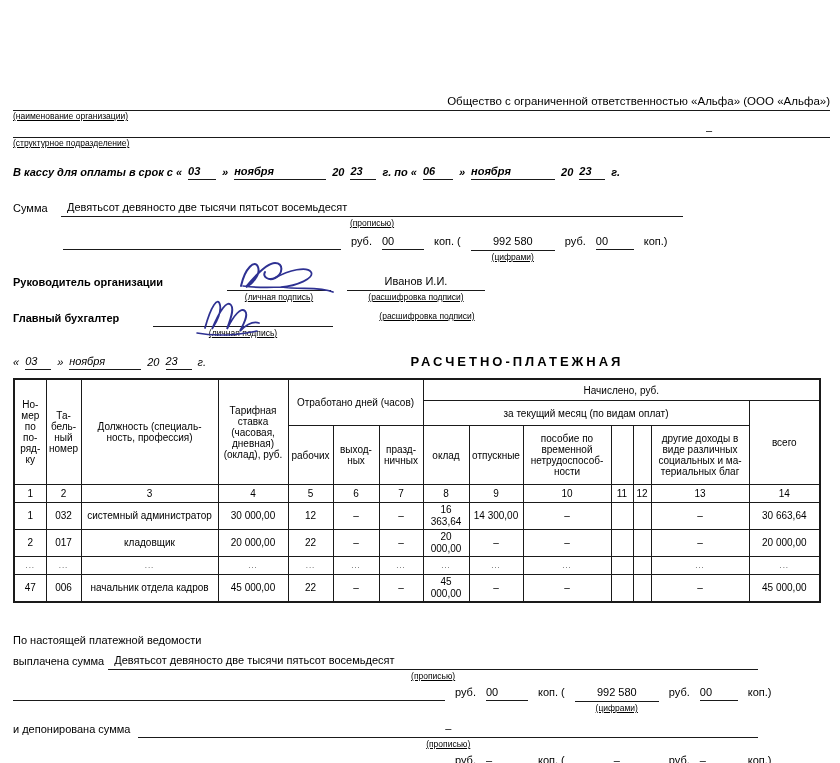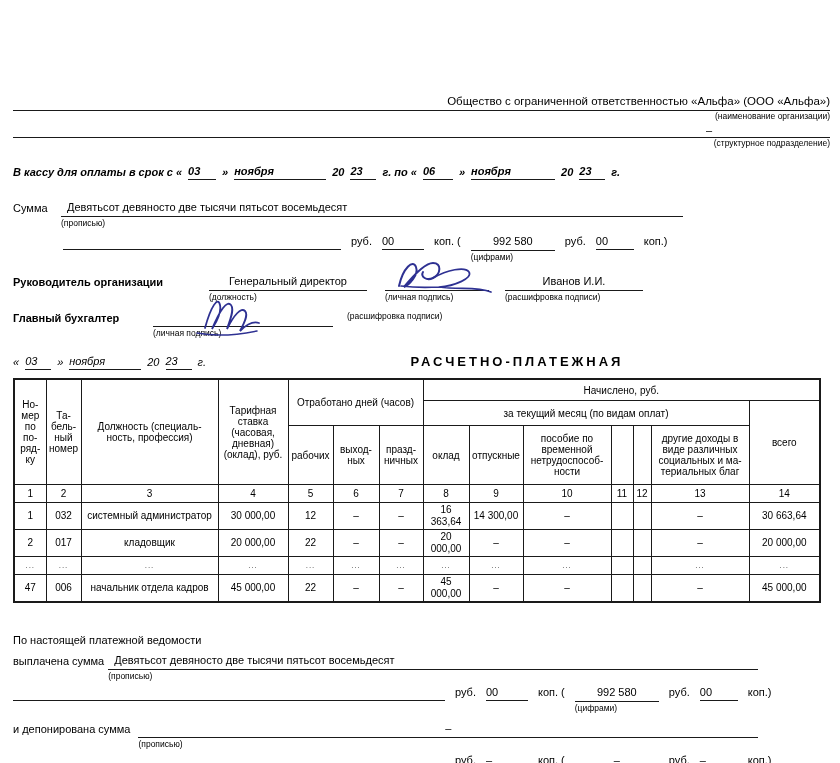--- a/index.html
+++ b/index.html
@@ -1,34 +1,34 @@
 <!DOCTYPE html>
 <html><head>
 <meta charset="utf-8">
 <style>
   html,body{margin:0;padding:0;background:#fff;}
   body{width:840px;height:763px;overflow:hidden;font-family:"Liberation Sans",sans-serif;color:#000;font-size:11px;}
   .page{padding:88px 10px 0 13px;position:relative;}
   .b{font-weight:bold;}
   .cap{font-size:8.5px;line-height:10px;white-space:nowrap;}
-  .right{text-align:right;}
+  .right{text-decoration:underline;}
   
   .rule{border-bottom:1.6px solid #1a1a1a;}
   .org-name{padding-top:6px;padding-bottom:1px;text-align:right;font-size:11.5px;line-height:15px;}
   .division{margin-top:3px;text-align:right;padding-right:118px;line-height:12px;padding-bottom:1px;}
   
   .frow{display:flex;align-items:flex-start;}
   .tok{line-height:16px;white-space:nowrap;}
   .u{display:inline-block;border-bottom:1.4px solid #1a1a1a;text-align:left;line-height:15px;height:15px;}
   .gap6>*{margin-right:6px;font-style:italic;}
   
   .fld{display:inline-flex;flex-direction:column;}
   .fld .val{border-bottom:1.4px solid #1a1a1a;text-align:center;line-height:15px;min-height:15px;padding:0 3px 1px;}
   .fld .val.vleft{text-align:left;padding-left:6px;}
-  .fld .cap{text-align:left;padding-top:1px;}
+  .fld .cap{text-align:center;padding-top:1px;text-decoration:underline;}
   .lbl{line-height:16px;white-space:nowrap;}
   
   .money{display:flex;align-items:flex-start;}
   .money>*{margin-right:10px;}
   .mline{display:inline-block;border-bottom:1.4px solid #1a1a1a;height:15px;}
   .mtok{line-height:15px;white-space:nowrap;}
   
   .sigfld .val{position:relative;overflow:visible;}
   .sigfld svg{position:absolute;left:4px;bottom:-10px;overflow:visible;}
   
@@ -91,24 +91,20 @@
       <span class="val">992 580</span>
       <span class="cap">(цифрами)</span>
     </span>
     <span class="mtok">руб.</span>
     <span class="u" style="width:38px">00</span>
     <span class="mtok">коп.)</span>
   </div>
 
   <div class="frow" style="margin-top:12px">
     <span class="b lbl" style="width:196px">Руководитель организации</span>
-    <span class="fld" style="width:158px">
-      <span class="val">Генеральный директор</span>
-      <span class="cap">(должность)</span>
-    </span>
     <span class="fld sigfld" style="width:104px;margin-left:18px">
       <span class="val">
         <svg width="110" height="44" viewBox="0 0 110 44">
           <path class="sig-path" fill="none" stroke="#2e3192" stroke-width="2" stroke-linecap="round" d="M10 30 C14 12 24 3 27 11 C30 19 20 29 15 31 C24 20 36 7 44 7 C53 7 52 18 44 22 C38 25 31 21 34 16"></path>
           <path class="sig-path" fill="none" stroke="#2e3192" stroke-width="1.7" stroke-linecap="round" d="M44 22 C58 14 76 10 80 16 C84 22 66 30 50 31 C34 32 20 31 12 30 M50 31 C70 34 88 30 102 36"></path>
         </svg>
       </span>
       <span class="cap">(личная подпись)</span>
     </span>
     <span class="fld" style="width:138px;margin-left:16px">

